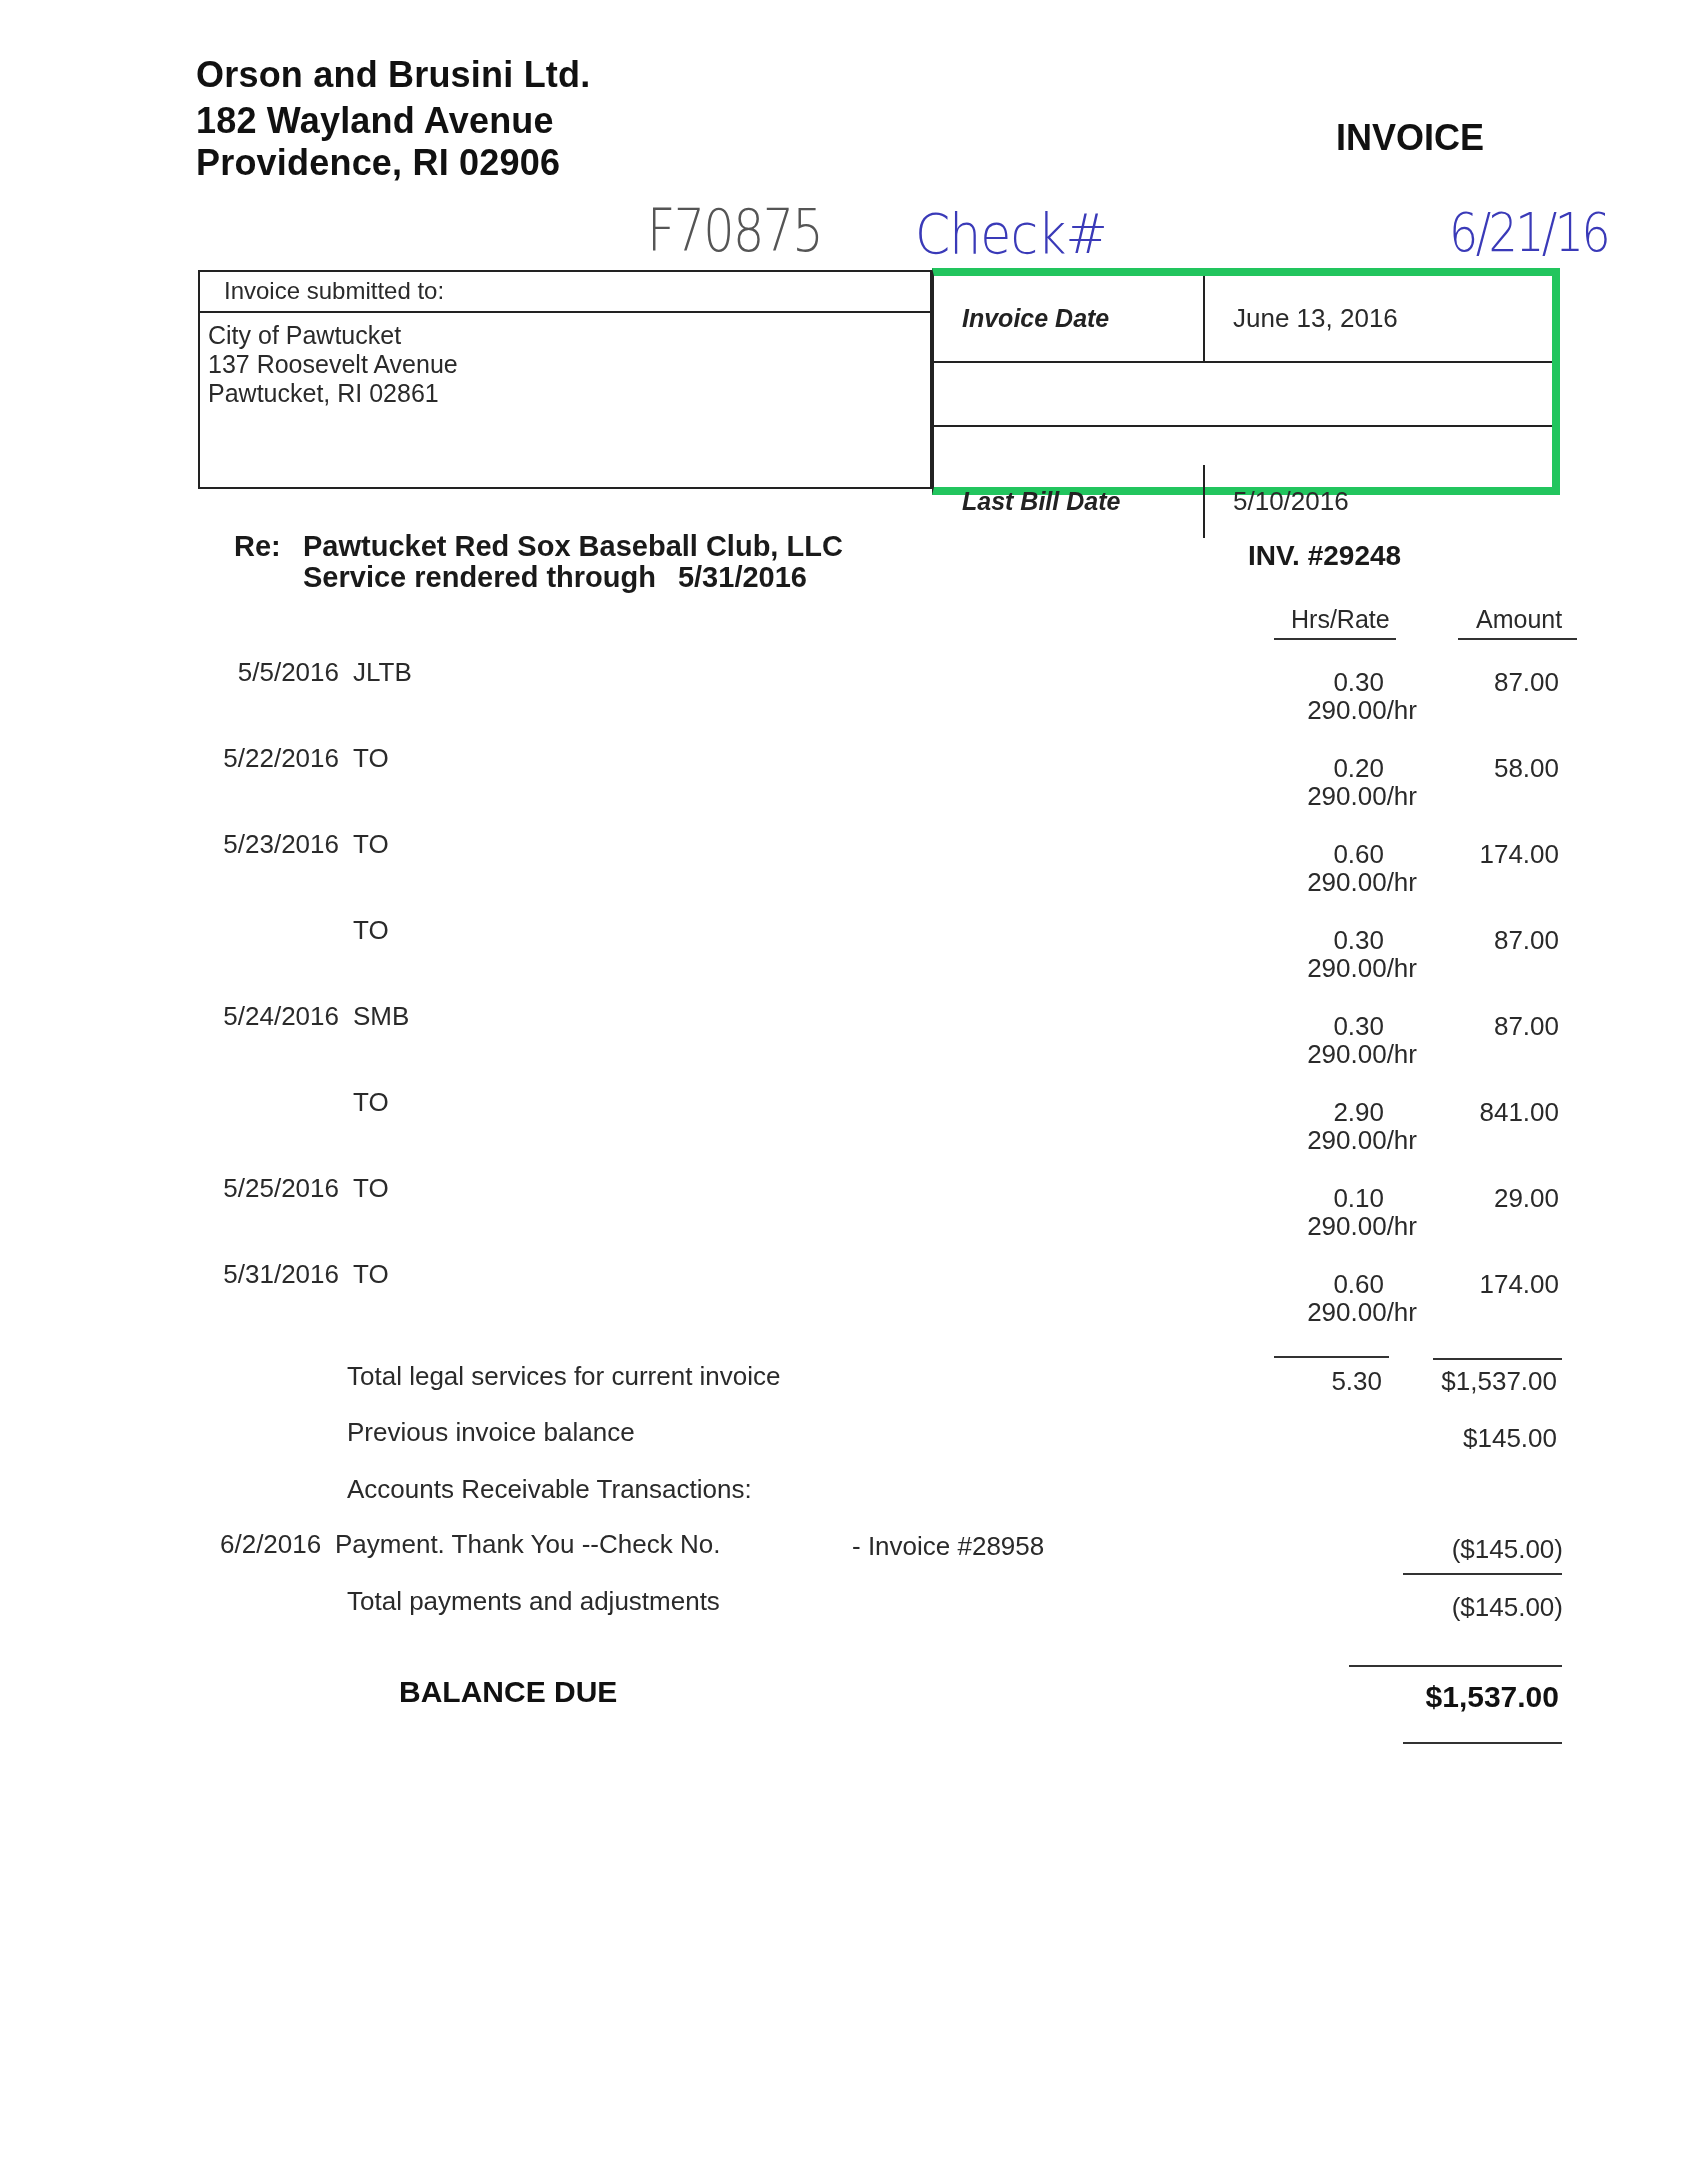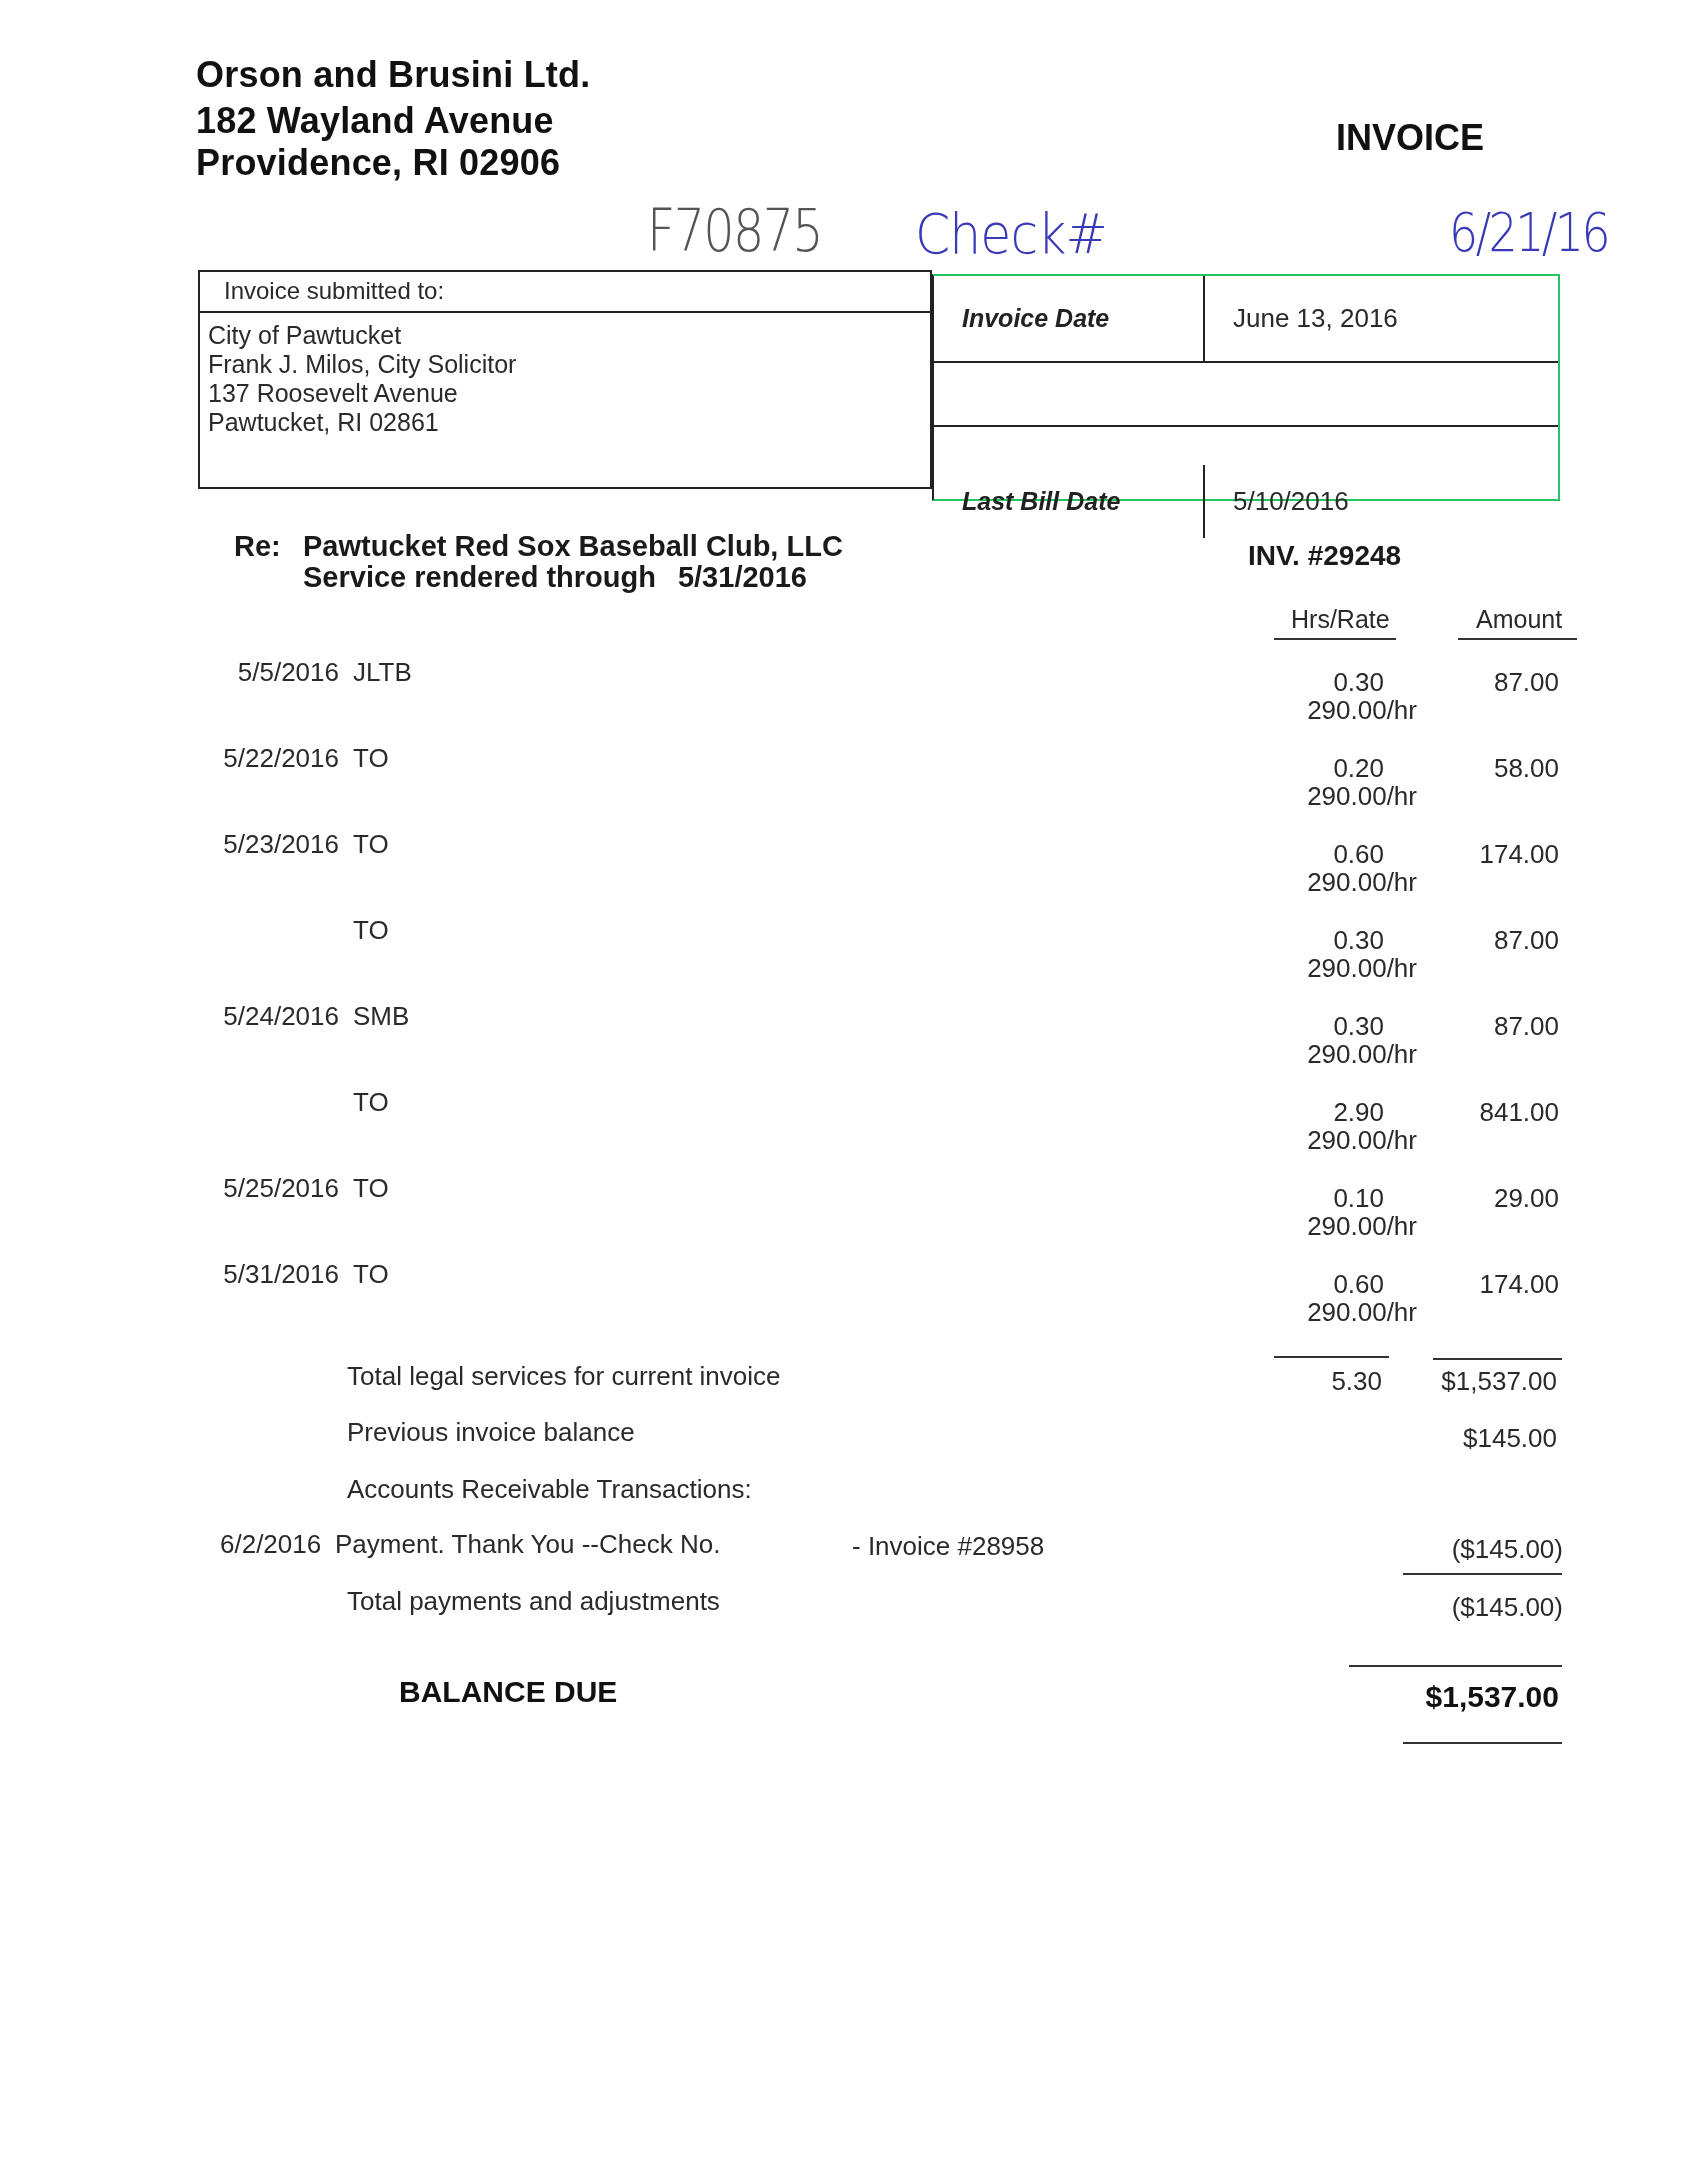--- a/index.html
+++ b/index.html
@@ -18,21 +18,21 @@
   .hand-ref { left: 647px; top: 197px; font-size: 58px; color: #555; transform: scaleX(0.85); transform-origin: left; letter-spacing: -2px; }
   .hand-check { left: 915px; top: 201px; font-size: 56px; color: #3a3ab8; transform: scaleX(0.9); transform-origin: left; letter-spacing: -1px; }
   .hand-date { left: 1449px; top: 201px; font-size: 54px; color: #3a3ab8; letter-spacing: -3px; transform: scaleX(0.85); transform-origin: left; }
 
   
   .billto { position: absolute; left: 198px; top: 270px; width: 734px; height: 219px; border: 2px solid #222; box-sizing: border-box; }
   .billto-head { height: 39px; border-bottom: 2px solid #222; font-size: 24px; line-height: 38px; padding-left: 24px; color: #2a2a2a; }
   .billto-body { padding: 8px 0 0 8px; font-size: 25px; line-height: 29px; color: #2a2a2a; }
 
   
-  .meta { position: absolute; left: 932px; top: 274px; width: 628px; height: 227px; border: 2px solid #22c55e; border-left: 2px solid #222; box-sizing: border-box; }
+  .meta { position: absolute; left: 932px; top: 268px; width: 628px; height: 227px; border: 8px solid #22c55e; border-left: 2px solid #222; box-sizing: border-box; }
   .meta-row { display: flex; border-bottom: 2px solid #222; box-sizing: border-box; }
   .meta-row:last-child { border-bottom: none; }
   .meta-label { width: 271px; border-right: 2px solid #222; box-sizing: border-box; padding-left: 28px; font-size: 25px; font-style: italic; font-weight: bold; color: #222; display: flex; align-items: center; }
   .meta-value { flex: 1; padding-left: 28px; font-size: 26px; color: #2a2a2a; display: flex; align-items: center; }
   .r1 { height: 87px; } .r2 { height: 64px; } .r3 { height: 73px; margin-top: 38px; }
 
   .re-label { left: 234px; top: 530px; font-size: 29px; font-weight: bold; color: #1a1a1a; }
   .re-line1 { left: 303px; top: 530px; font-size: 29px; font-weight: bold; color: #1a1a1a; }
   .re-line2 { left: 303px; top: 561px; font-size: 29px; font-weight: bold; color: #1a1a1a; }
   .re-line2 .through { margin-left: 22px; }
@@ -72,21 +72,20 @@
 <div class="abs doc-title">INVOICE</div>
 
 <div class="abs hand hand-ref">F70875</div>
 <div class="abs hand hand-check">Check#</div>
 <div class="abs hand hand-date">6/21/16</div>
 
 <div class="billto">
   <div class="billto-head">Invoice submitted to:</div>
   <div class="billto-body">
     <div>City of Pawtucket</div>
-    <div>Frank J. Milos, City Solicitor</div>
     <div>137 Roosevelt Avenue</div>
     <div>Pawtucket, RI 02861</div>
   </div>
 </div>
 
 <div class="meta">
   <div class="meta-row r1">
     <div class="meta-label">Invoice Date</div>
     <div class="meta-value">June 13, 2016</div>
   </div>

